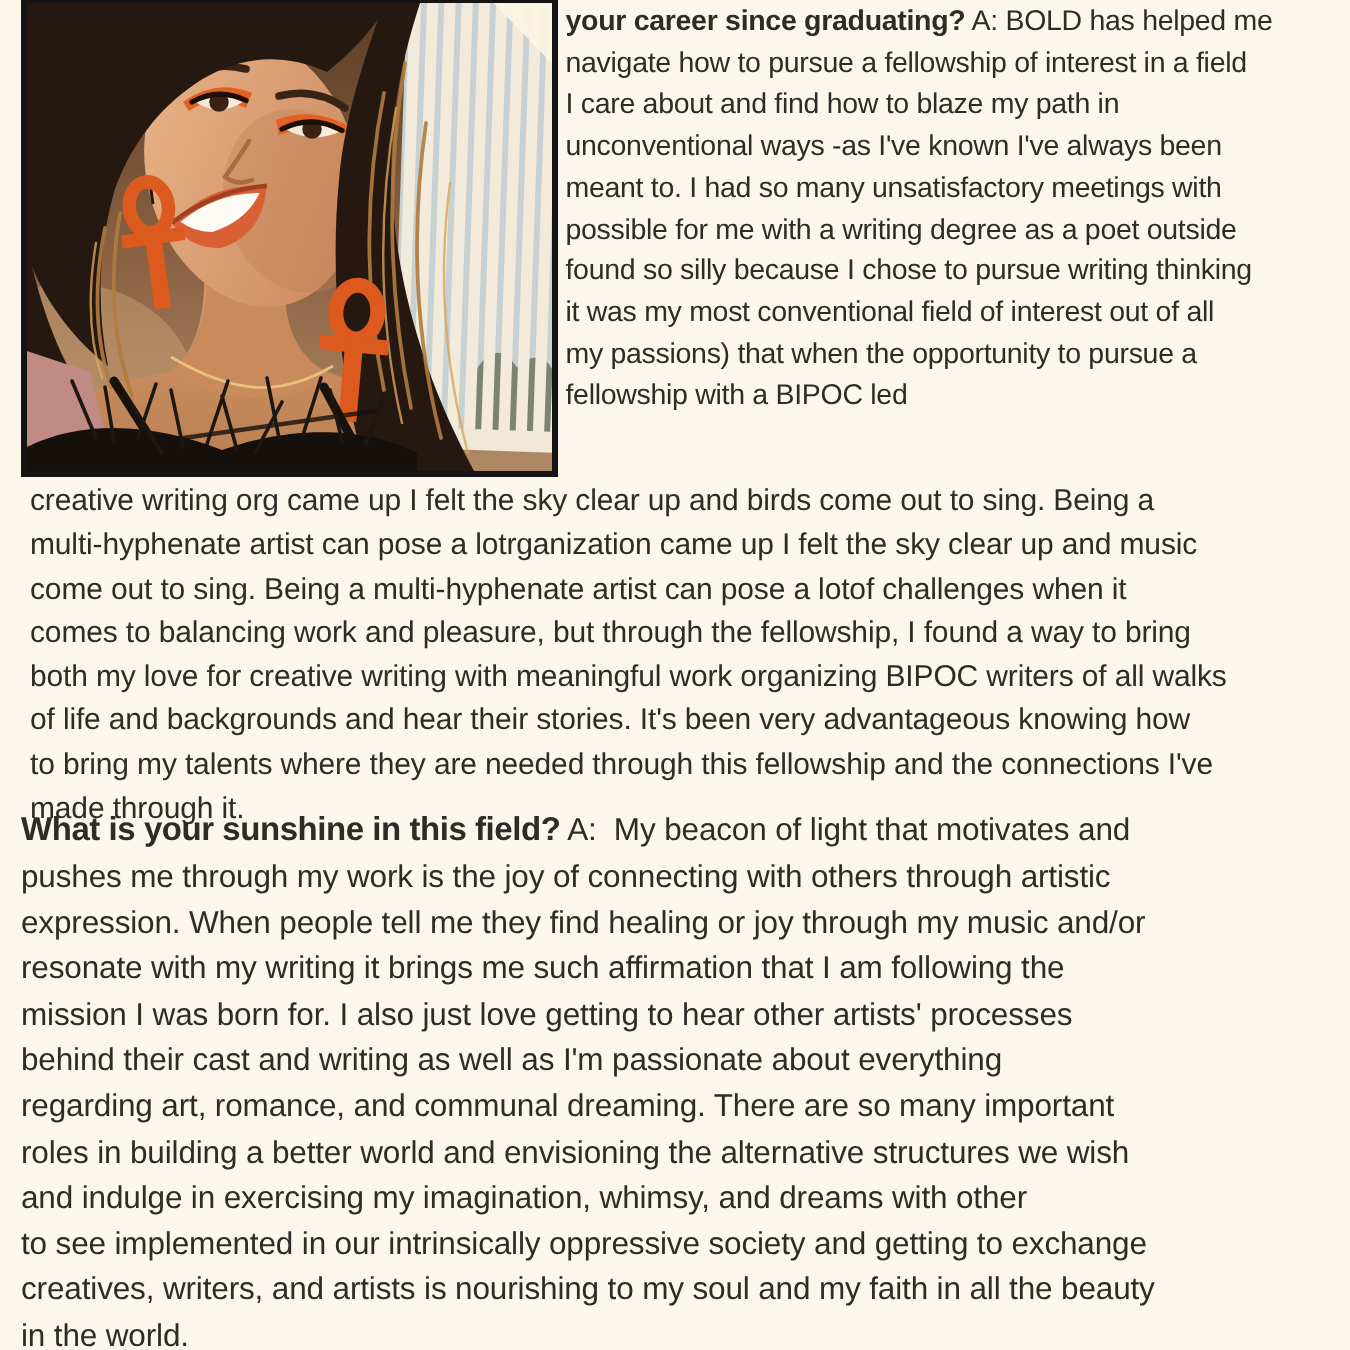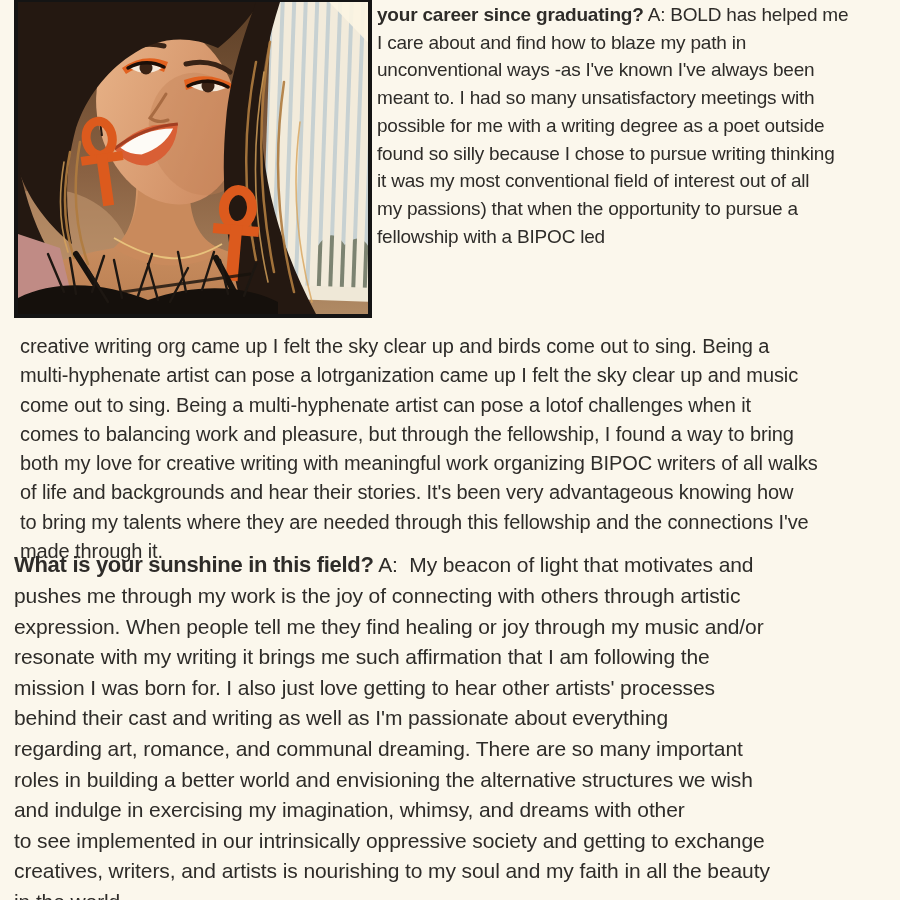--- a/index.html
+++ b/index.html
@@ -17,21 +17,21 @@
     border:4px solid #141414;
     margin-left:14px;margin-top:-2px;
     background:#6a4a2e;
     overflow:hidden;
   }
   .photo-frame svg{display:block;width:100%;height:100%;}
   .beside{margin-left:5px;padding-top:1px;font-size:19px;letter-spacing:-0.2px;}
   .beside .tline{line-height:27.7px;}
   .tline{white-space:pre;}
   .bold{font-weight:700;text-align:right;}
-  .para1{margin-top:14px;padding-left:20px;font-size:20px;letter-spacing:-0.1px;}
+  .para1{margin-top:2px;padding-left:20px;font-size:20px;letter-spacing:-0.1px;}
   .para1 .tline{line-height:29.3px;}
   .para2{margin-top:-16px;padding-left:14px;font-size:21px;letter-spacing:-0.1px;}
   .para2 .tline{line-height:30.6px;}
   .para2 .bold{font-size:22px;letter-spacing:-0.3px;}
 </style>
 </head>
 <body>
 
 <div class="canvas">
 
@@ -168,20 +168,21 @@
           <path d="M226,294 L238,262"></path>
           <path d="M90,300 L70,268"></path>
           <path d="M152,300 L170,266"></path>
         </g>
       </svg>
     </div>
 
     <div class="beside">
       <div class="tline"><span class="bold">your career since graduating?</span><span> A: BOLD has helped me</span></div>
       <div>
+          <div class="tline">navigate how to pursue a fellowship of interest in a field</div>
           <div class="tline">I care about and find how to blaze my path in</div>
           <div class="tline">unconventional ways -as I've known I've always been</div>
           <div class="tline">meant to. I had so many unsatisfactory meetings with</div>
           <div class="tline">possible for me with a writing degree as a poet outside</div>
           <div class="tline">found so silly because I chose to pursue writing thinking</div>
           <div class="tline">it was my most conventional field of interest out of all</div>
           <div class="tline">my passions) that when the opportunity to pursue a</div>
           <div class="tline">fellowship with a BIPOC led</div>
         </div>
     </div>

